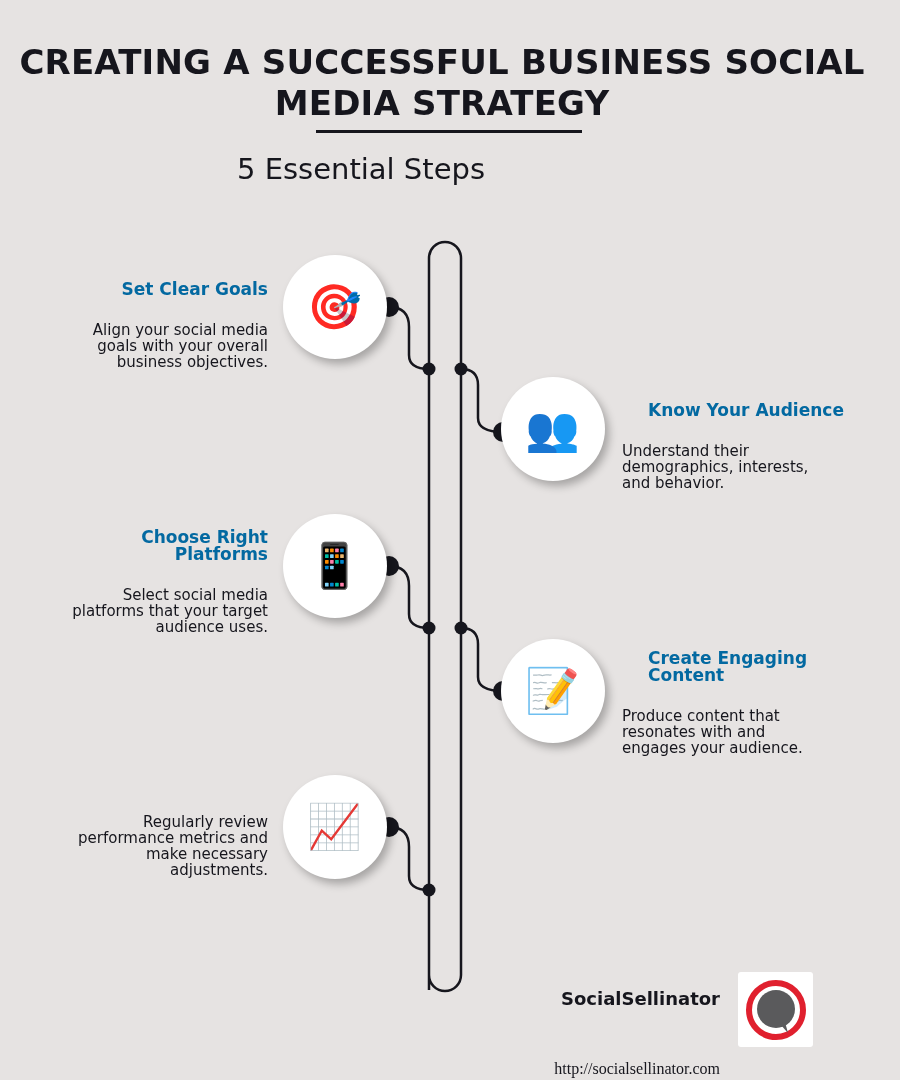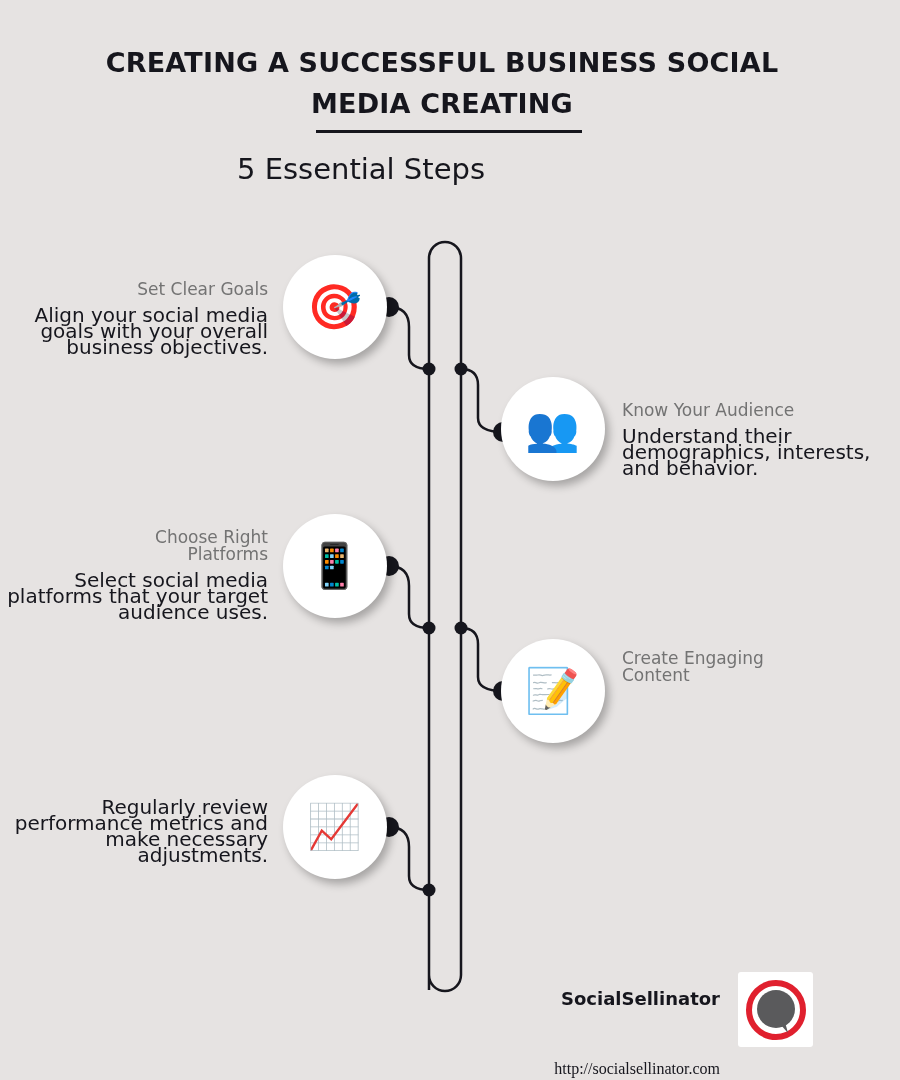--- a/index.html
+++ b/index.html
@@ -1,42 +1,42 @@
 <!DOCTYPE html>
 <html><head>
 <meta charset="utf-8">
 <style>
   html, body { margin:0; padding:0; }
   body { width:900px; height:1080px; background:#e6e3e2; position:relative; overflow:hidden;
          font-family:"Liberation Sans", sans-serif; color:#16161d; }
   .title { position:absolute; left:0; width:884px; top:42px; text-align:center;
-           font-family:"DejaVu Sans", sans-serif; font-weight:bold; font-size:27px; line-height:41px;
+           font-family:"DejaVu Sans", sans-serif; font-weight:bold; font-size:34px; line-height:41px;
            letter-spacing:0.2px; color:#16161d; }
   .title-rule { position:absolute; left:316px; top:130px; width:266px; height:3px; background:#16161d; }
   .subtitle { position:absolute; left:0; width:722px; top:152px; text-align:center;
               font-family:"DejaVu Sans", sans-serif; font-size:29px; color:#16161d; }
   svg.lines { position:absolute; left:0; top:0; }
   .circle { position:absolute; width:104px; height:104px; border-radius:50%; background:#fff;
             box-shadow:4px 5px 8px rgba(0,0,0,0.28); display:flex; align-items:center; justify-content:center;
             font-size:44px; }
   .step-left { position:absolute; right:632px; text-align:right; }
   .step-right { position:absolute; left:622px; text-align:left; }
-  .step-title { font-family:"DejaVu Sans", sans-serif; font-weight:normal; font-size:17px; line-height:17px; color:#737373; }
-  .step-desc { font-family:"DejaVu Sans", sans-serif; font-size:20px; line-height:16px; color:#16161d; margin-top:9px; }
+  .step-title { font-family:"DejaVu Sans", sans-serif; font-weight:bold; font-size:17px; line-height:17px; color:#0369a1;margin-left:26px; }
+  .step-desc { font-family:"DejaVu Sans", sans-serif; font-size:15px; line-height:16px; color:#16161d; margin-top:24px; }
   .brand-name { position:absolute; right:180px; top:988px; font-family:"DejaVu Sans", sans-serif; font-weight:bold; font-size:18px; }
   .brand-url { position:absolute; right:180px; top:1060px; font-family:Liberation Serif, serif; font-size:16px; }
   .logo { position:absolute; left:738px; top:972px; width:75px; height:75px; background:#fff; border-radius:3px;
           display:flex; align-items:center; justify-content:center; }
 </style>
 </head>
 <body>
 
 <div class="title">
   <div>CREATING A SUCCESSFUL BUSINESS SOCIAL</div>
-  <div>MEDIA CREATING</div>
+  <div>MEDIA STRATEGY</div>
 </div>
 <div class="title-rule"></div>
 <div class="subtitle">5 Essential Steps</div>
 
 <svg class="lines" width="900" height="1080">
   <g fill="none" stroke="#16161d" stroke-width="2.5">
 
     <path d="M429,990 L429,258 A16,16 0 0 1 461,258 L461,975 A16,16 0 0 1 429,975"></path>
 
     <path d="M389,307 Q409,307 409,327 L409,355 Q409,369 429,369"></path>
@@ -99,20 +99,25 @@
 </div>
 
 <div class="circle" style="left:501px;top:639px;">
   <span>📝</span>
 </div>
 <div class="step-right" style="top:650px;">
   <div class="step-title">
     <div>Create Engaging</div>
     <div>Content</div>
   </div>
+  <div class="step-desc">
+    <div>Produce content that</div>
+    <div>resonates with and</div>
+    <div>engages your audience.</div>
+  </div>
 </div>
 
 <div class="circle" style="left:283px;top:775px;">
   <span>📈</span>
 </div>
 <div class="step-left" style="top:790px;">
   <div class="step-desc">
     <div>Regularly review</div>
     <div>performance metrics and</div>
     <div>make necessary</div>

